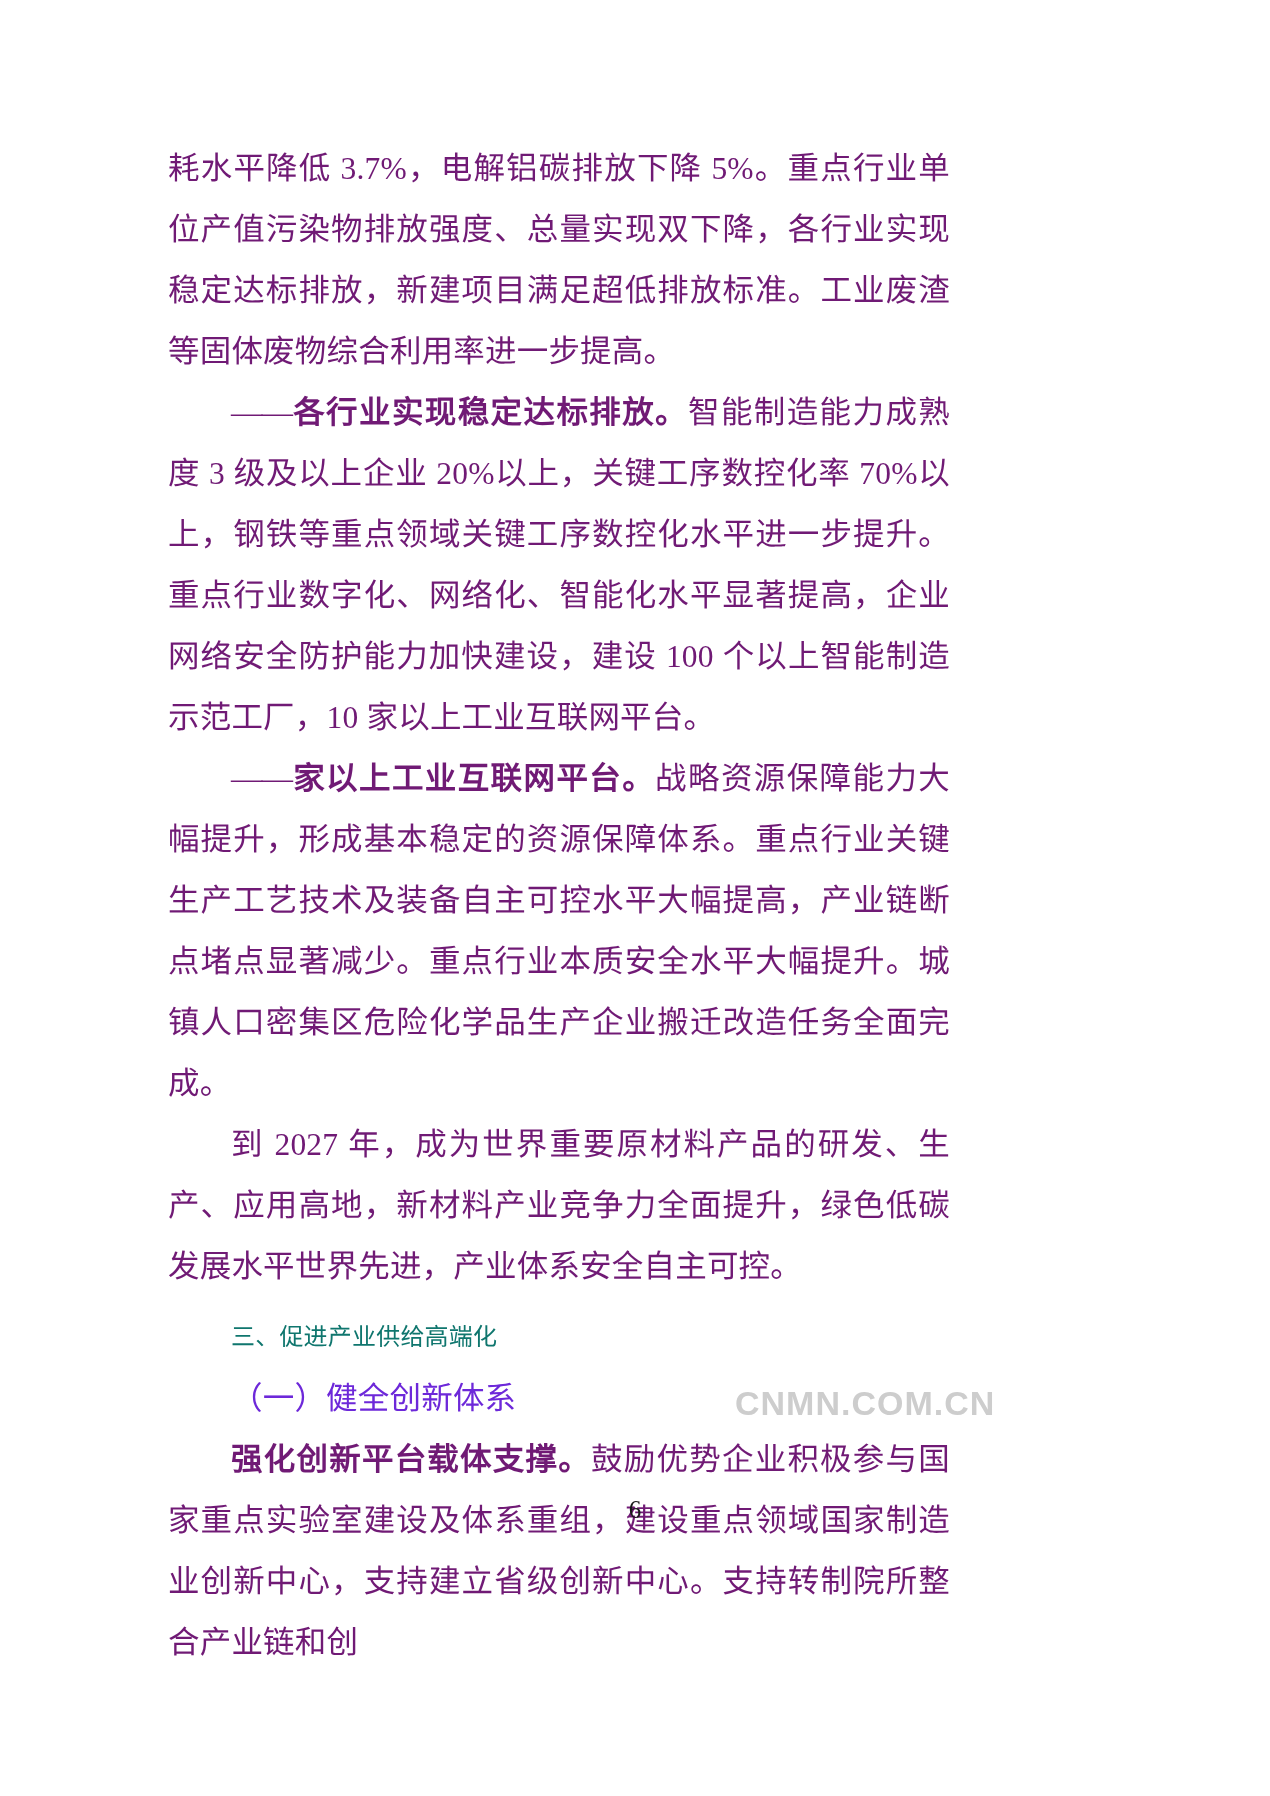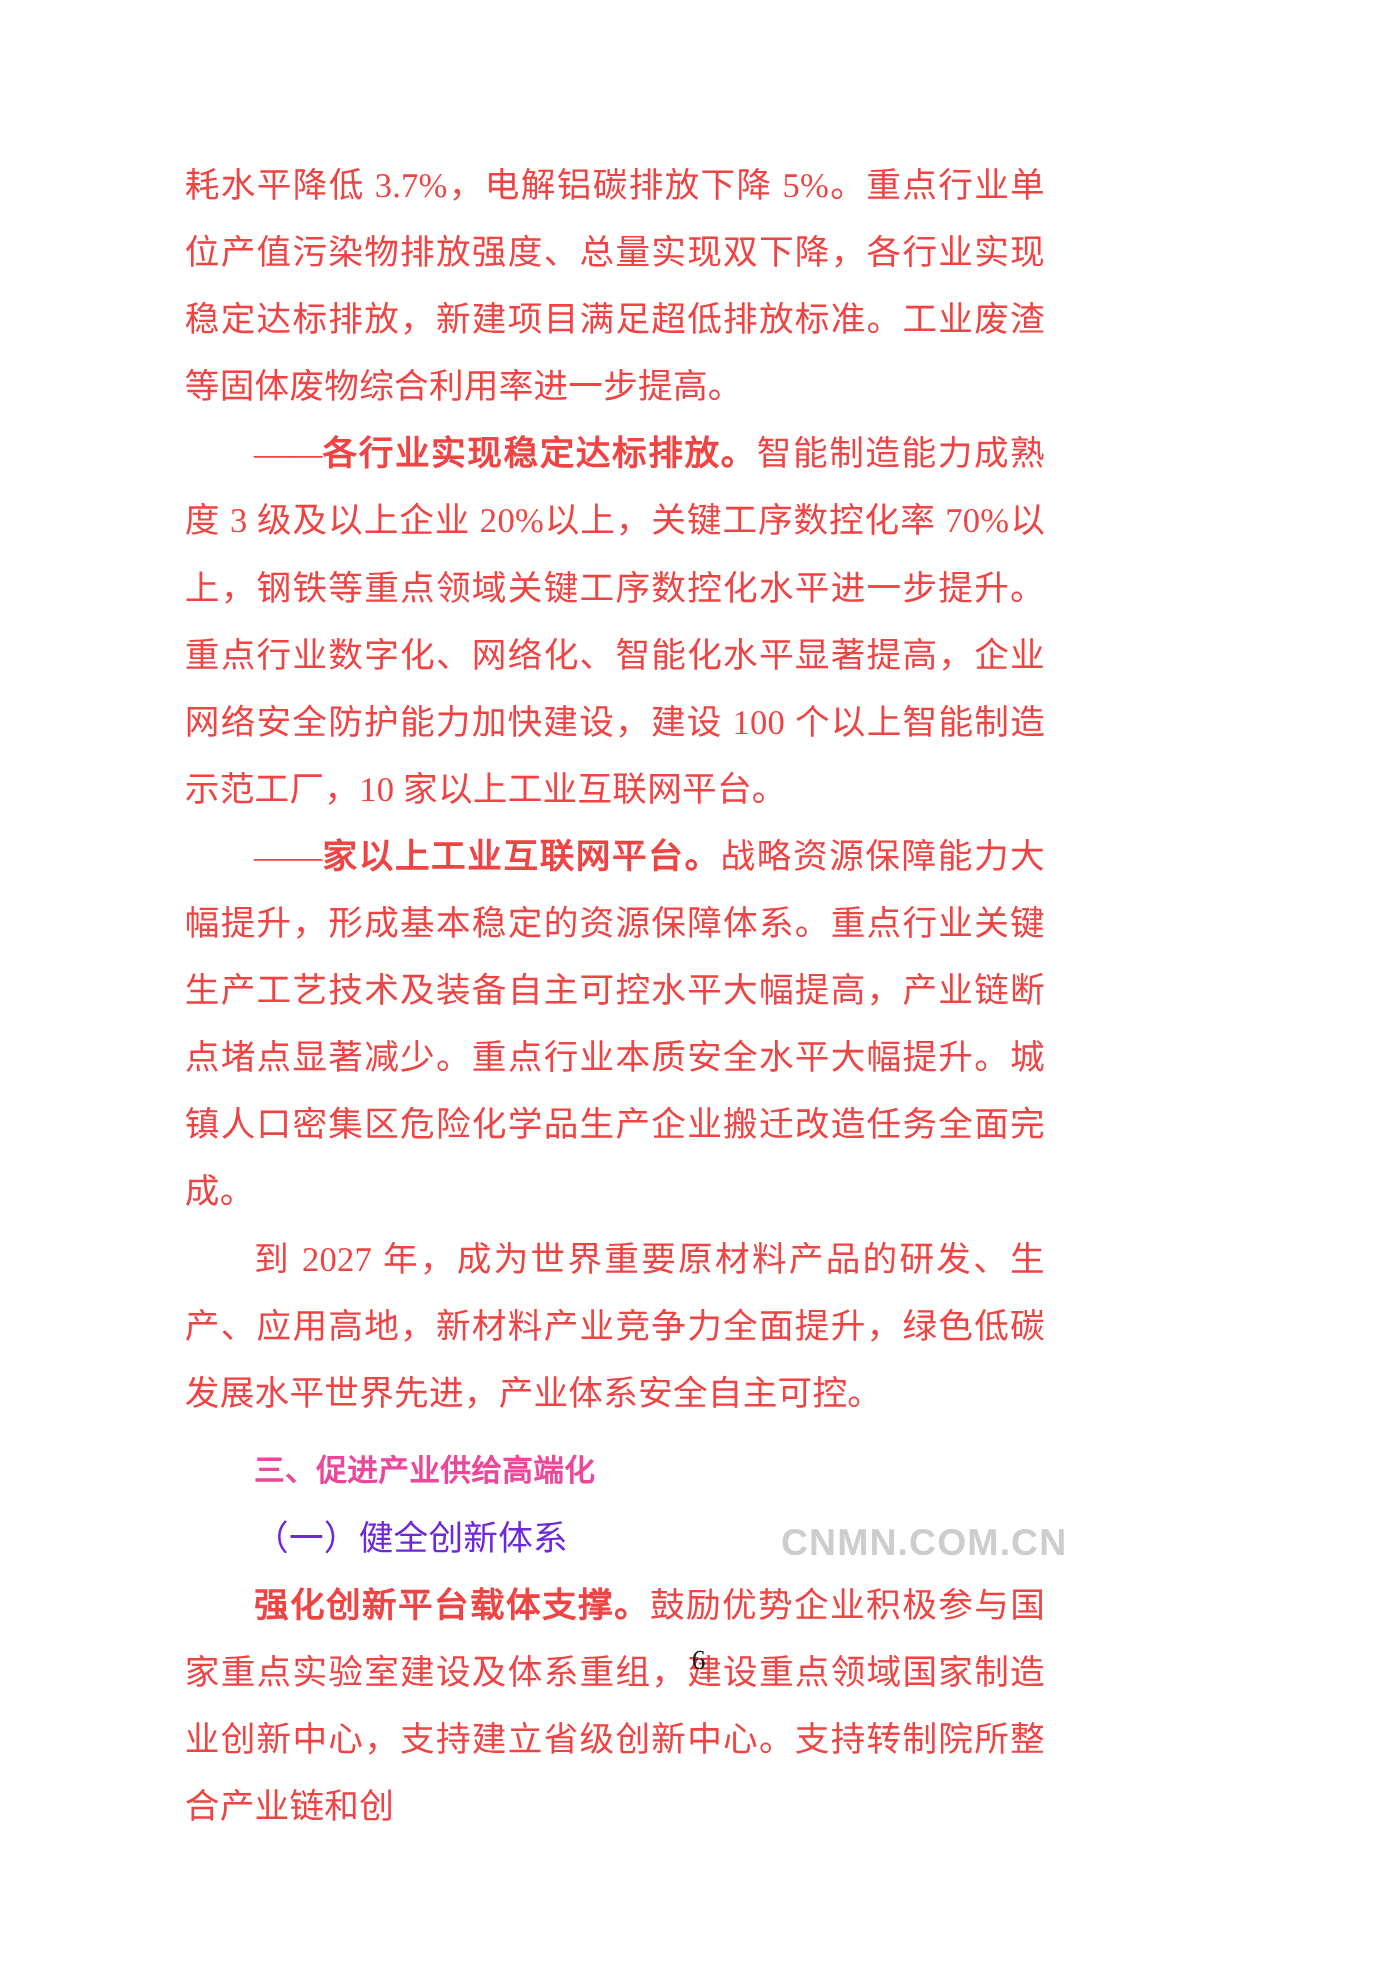--- a/index.html
+++ b/index.html
@@ -23,38 +23,38 @@
     top: 138px;
     width: 782px;
   }
   p {
     margin: 0;
     font-size: 31.5px;
     line-height: 61px;
     text-align: justify;
     text-justify: inter-ideograph;
     letter-spacing: 0.2px;
-    color: #ef4444;
+    color: #701a75;
   }
   p.indent {
     text-indent: 63px;
   }
   .dash {
     letter-spacing: -1px;
   }
   .bold {
     font-weight: bold;
   }
   .heading {
-    font-weight: bold;
-    font-size: 28px;
+    font-weight: normal;
+    font-size: 24px;
     line-height: 61px;
     text-indent: 63px;
     margin: 0;
-    color: #ec4899;
+    color: #0f766e;
   }
   .subheading {
     font-size: 31.5px;
     line-height: 61px;
     text-indent: 63px;
     margin: 0;
     color: #6d28d9;
   }
   .spacer-sm { height: 10px; }
   .page-number {
@@ -62,21 +62,21 @@
     left: 0;
     right: 0;
     top: 1496px;
     text-align: center;
     font-size: 25px;
     color: #1a1a1a;
     font-family: "Liberation Serif", serif;
   }
   .watermark {
     position: absolute;
-    left: 710px;
+    left: 735px;
     top: 1384px;
     font-size: 34px;
     font-weight: bold;
     letter-spacing: 1px;
     color: #cdcdcd;
     font-family: "Liberation Sans", sans-serif;
     user-select: none;
   }
 </style>
 </head>

